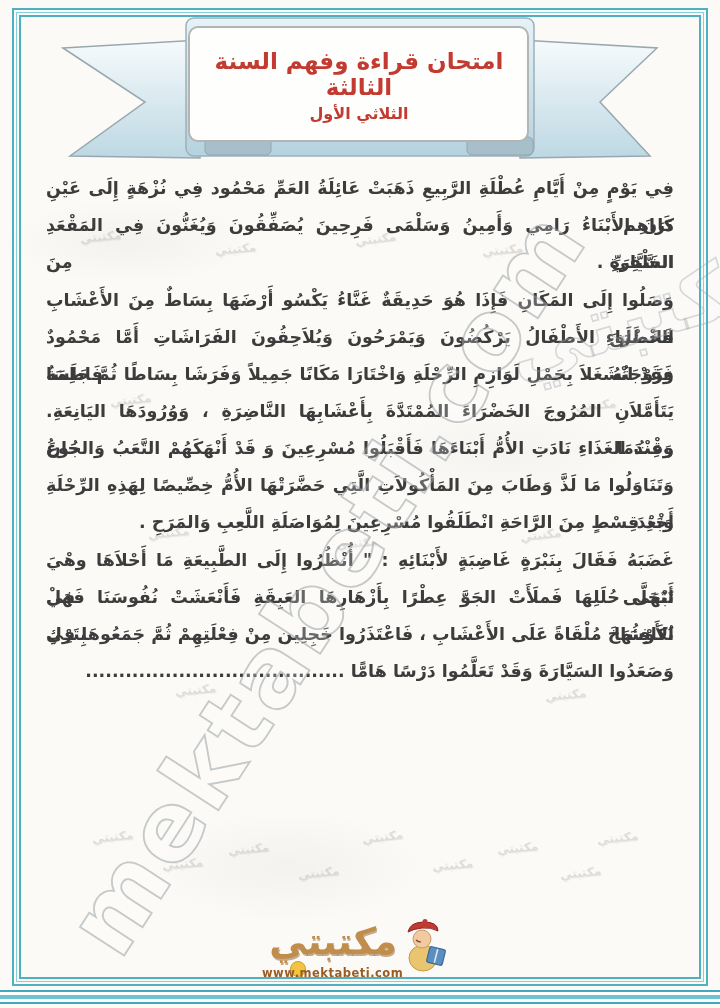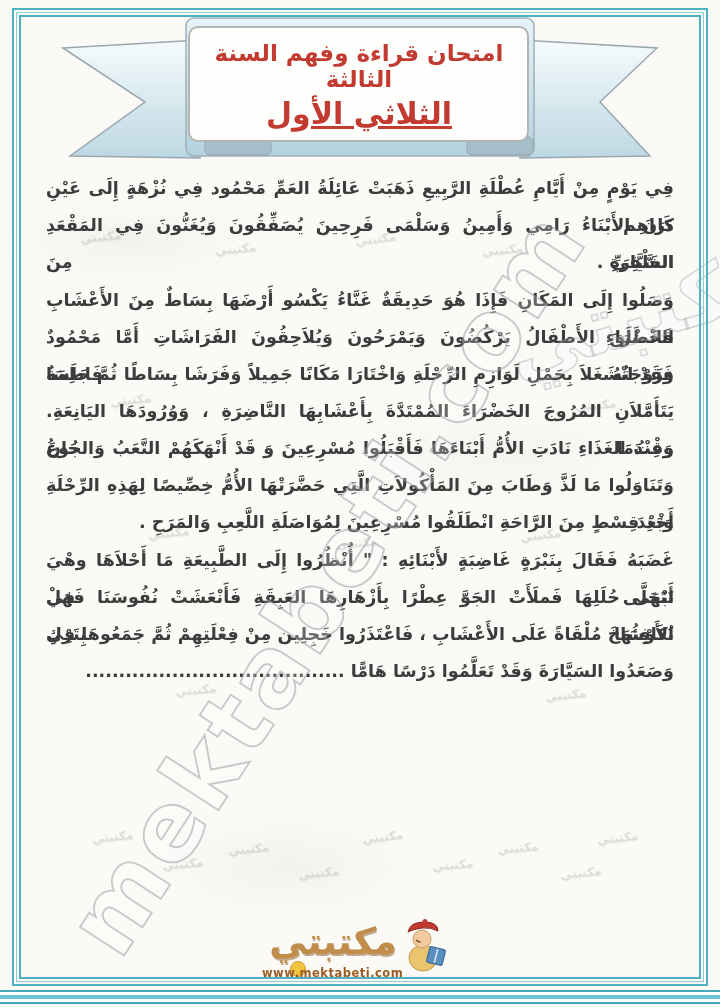--- a/index.html
+++ b/index.html
@@ -22,21 +22,21 @@
     background:linear-gradient(#45a8ba 0 2px,#fff 2px 5px,#6cc4d0 5px 9px,#fff 9px 12px,#45a8ba 12px 14px,transparent 14px);
   }
   
   .banner-svg{position:absolute;top:0;left:0;}
   .banner-label{
     position:absolute;top:30px;left:190px;width:338px;height:110px;
     display:flex;flex-direction:column;align-items:center;justify-content:center;gap:4px;
     direction:rtl;text-align:center;color:#c23a30;font-weight:bold;
   }
   .banner-label .l1{font-size:23px;letter-spacing:.5px;}
-  .banner-label .l2{font-size:30px;text-decoration:underline;}
+  .banner-label .l2{font-size:16px;}
   
   .body-text{
     position:absolute;top:170px;left:46px;right:46px;direction:rtl;
     color:#3c3c3c;font-weight:bold;font-size:17.5px;
   }
   .para + .para{margin-top:1px;}
   .line{height:37px;line-height:37px;text-align:justify;text-align-last:justify;}
   .line.p-last{text-align:right;text-align-last:right;}
   
   .wm-layer{position:absolute;inset:0;pointer-events:none;}

